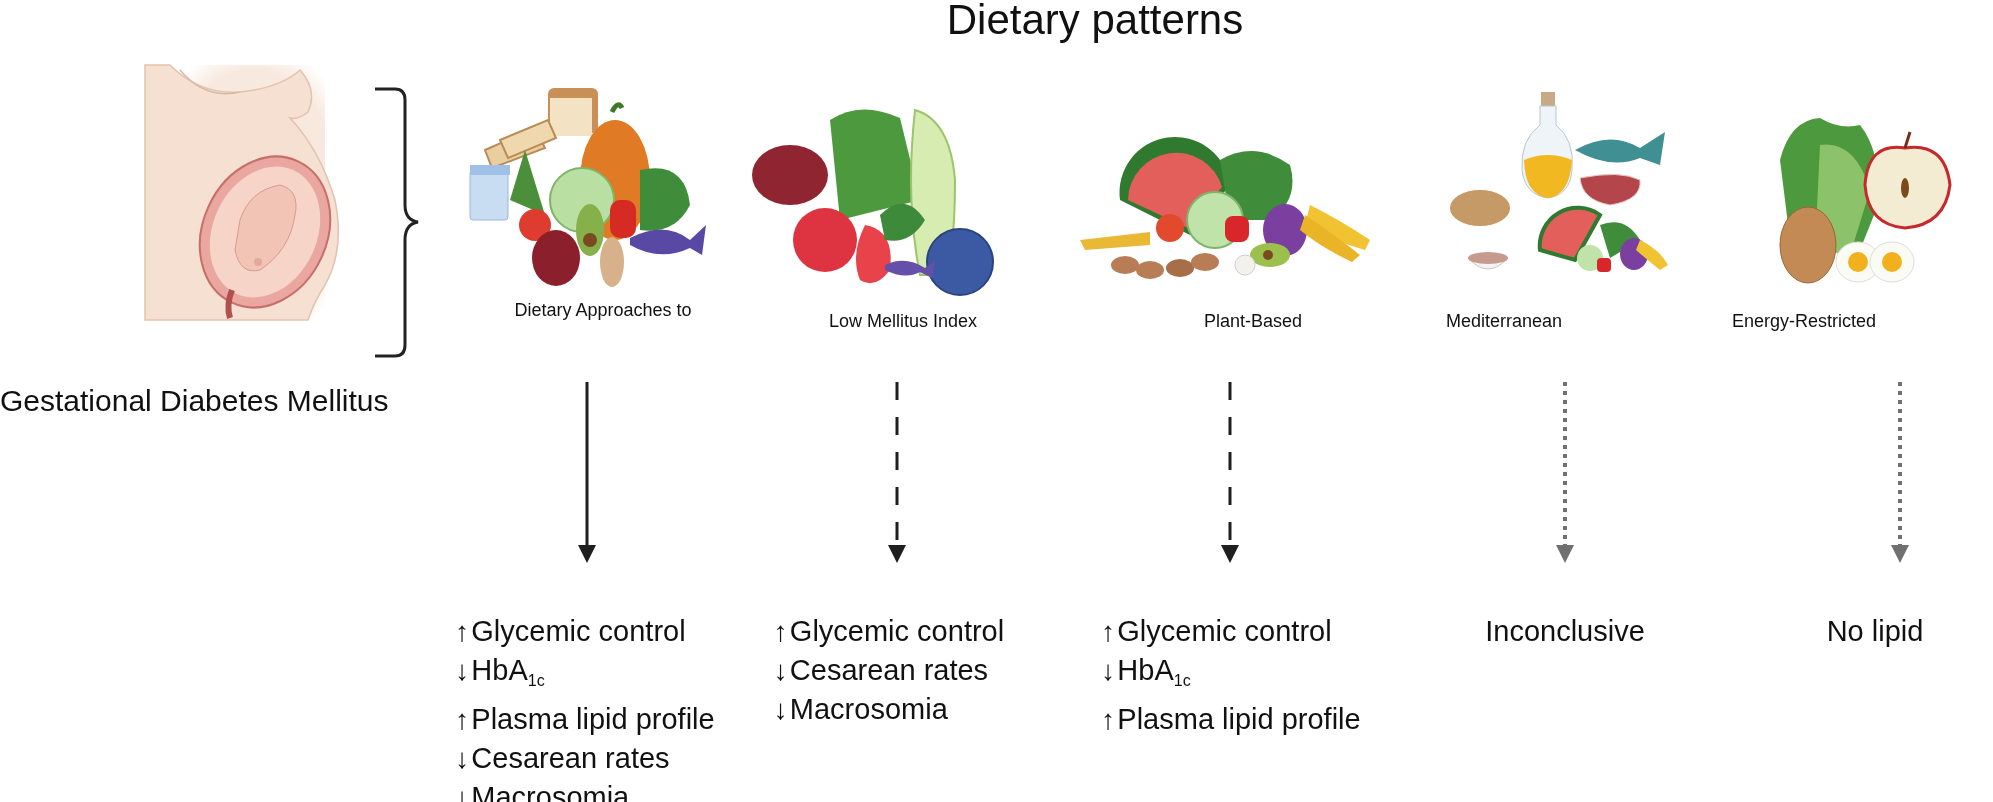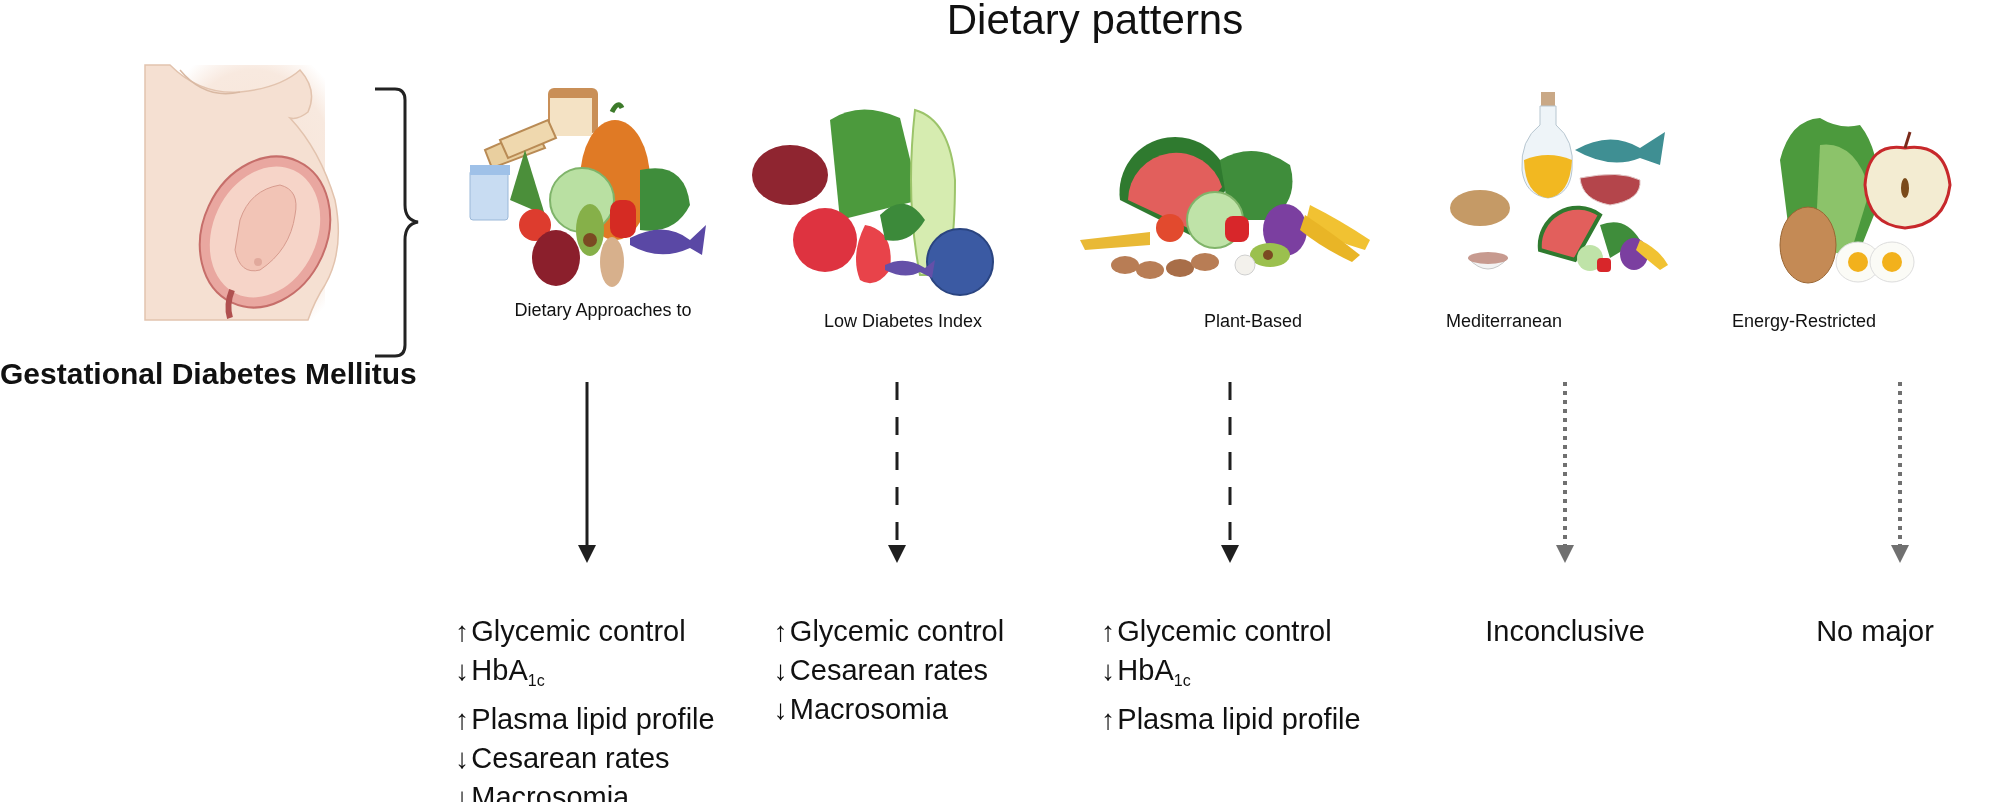--- a/index.html
+++ b/index.html
@@ -1,20 +1,20 @@
 <!DOCTYPE html>
 <html><head>
 <meta charset="utf-8">
 <style>
   html, body { margin: 0; padding: 0; background: #ffffff; }
   body { width: 1993px; height: 802px; position: relative; overflow: hidden;
          font-family: "Liberation Sans", "DejaVu Sans", sans-serif; color: #111; }
   .abs { position: absolute; }
   .title { left: 0; width: 2190px; top: -4px; text-align: center; font-size: 42px; color: #111; }
-  .cond-label { left: 0; top: 357px; font-size: 30px; white-space: nowrap; font-weight: bold; }
+  .cond-label { left: 0; top: 384px; font-size: 30px; white-space: nowrap; }
   .pattern-label { font-size: 18px; text-align: center; line-height: 34px; white-space: nowrap; transform: translateX(-50%); }
   .outcomes { font-size: 29px; line-height: 39px; transform: translateX(-50%); white-space: nowrap; }
   .outcome { display: block; position: relative; }
   .outcome .arr { display: inline-block; width: 18px; text-align: center; font-size: 28px; }
   .outcome sub { font-size: 16px; vertical-align: -6px; }
   .plain { text-align: center; }
   svg { position: absolute; left: 0; top: 0; }
 </style>
 </head>
 <body>
@@ -138,21 +138,21 @@
       <path d="M1891 545 L1909 545 L1900 563 Z" fill="#707070"></path>
     </g>
 </svg>
 
 <div class="abs cond-label">Gestational Diabetes Mellitus</div>
 
 <div class="abs pattern-label" style="left:603px; top:293px;">
   <div>Dietary Approaches to</div>
 </div>
 <div class="abs pattern-label" style="left:903px; top:304px;">
-  <div>Low Diabetes Index</div>
+  <div>Low Mellitus Index</div>
 </div>
 <div class="abs pattern-label" style="left:1253px; top:304px;">
   <div>Plant-Based</div>
 </div>
 <div class="abs pattern-label" style="left:1504px; top:304px;">
   <div>Mediterranean</div>
 </div>
 <div class="abs pattern-label" style="left:1804px; top:304px;">
   <div>Energy-Restricted</div>
 </div>
@@ -171,14 +171,14 @@
   </div>
 <div class="abs outcomes" style="left:1230px; top:612px;">
     <span class="outcome"><span class="arr">↑</span><span>Glycemic control</span></span>
     <span class="outcome"><span class="arr">↓</span><span>HbA</span><sub>1c</sub></span>
     <span class="outcome"><span class="arr">↑</span><span>Plasma lipid profile</span></span>
   </div>
 <div class="abs outcomes plain" style="left:1565px; top:612px;">
   <div>Inconclusive</div>
 </div>
 <div class="abs outcomes plain" style="left:1875px; top:612px;">
-  <div>No major</div>
+  <div>No lipid</div>
 </div>
 
 </body></html>

